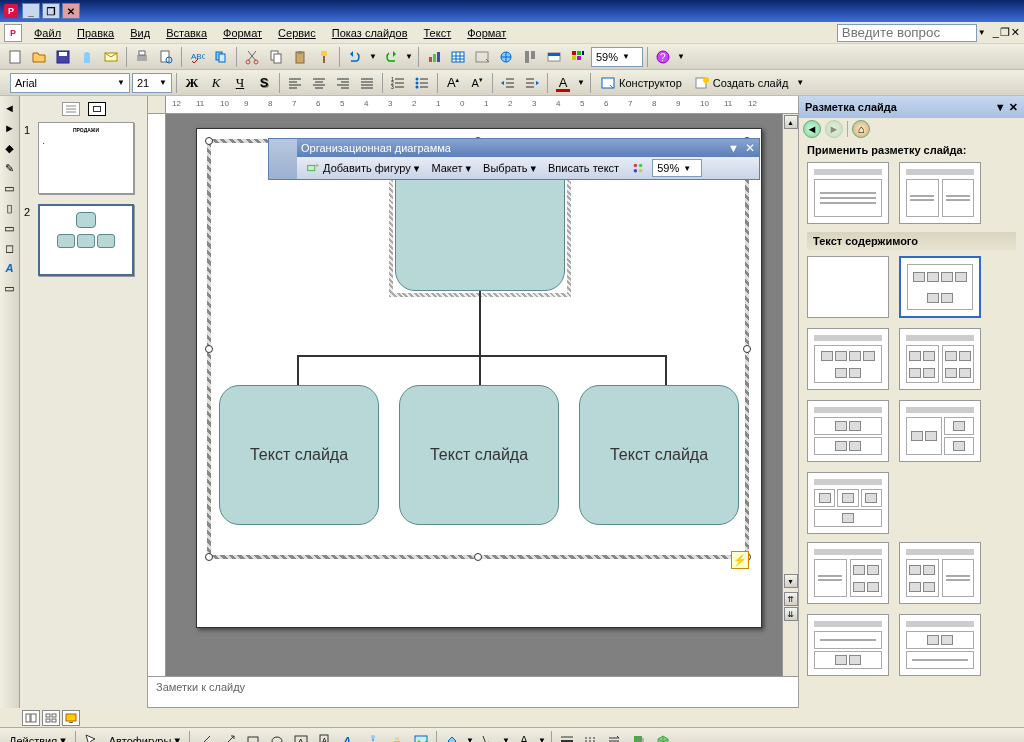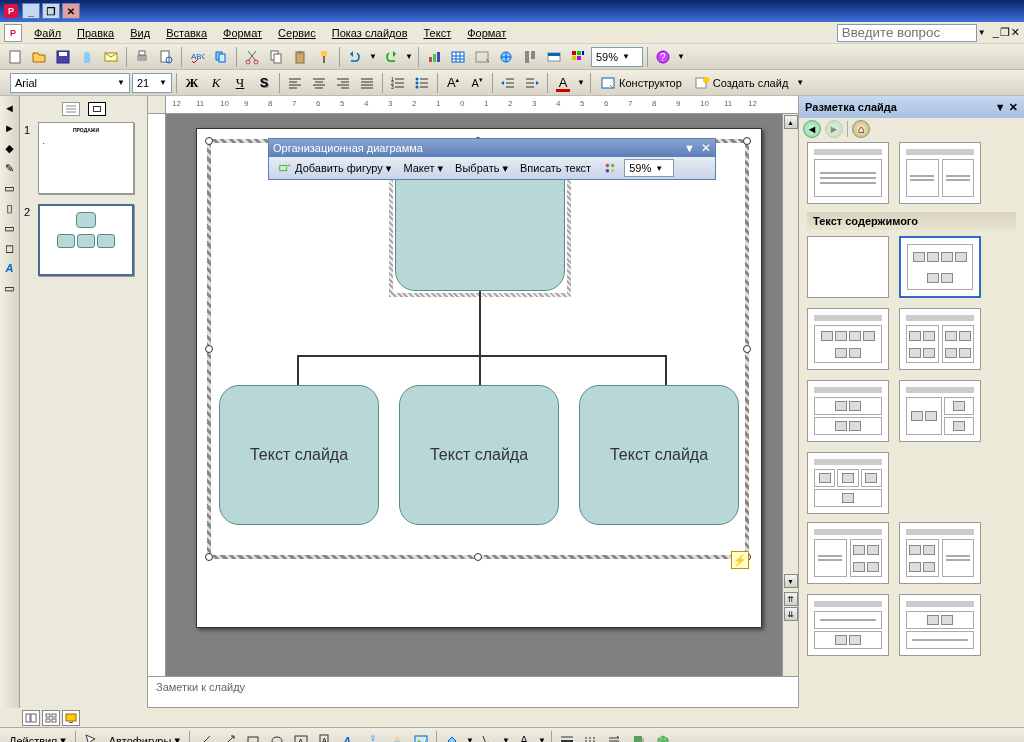--- a/index.html
+++ b/index.html
@@ -47,21 +47,21 @@
 .editor { flex: 1; display: flex; flex-direction: column; background: #808080; position: relative; }
 .hruler { height: 18px; background: #fff; border-bottom: 1px solid #999; display: flex; position: relative; }
 .hruler .corner { width: 18px; background: #ece9d8; border-right: 1px solid #999; }
 .hruler .track { flex: 1; position: relative; font-size: 8px; color: #666; overflow: hidden; }
 .econtent { flex: 1; display: flex; position: relative; }
 .vruler { width: 18px; background: #fff; border-right: 1px solid #999; }
 .canvas { flex: 1; background: #808080; position: relative; overflow: hidden; }
 .slidearea { position: absolute; left: 30px; top: 14px; width: 566px; height: 500px; background: #fff; border: 1px solid #333; box-shadow: 2px 2px 4px rgba(0,0,0,0.5); }
 
 
-.orgbar { position: absolute; left: 268px; top: 138px; width: 448px; background: linear-gradient(#b8c8e0,#9cb0d0); border: 1px solid #5a7fb8; z-index: 20; }
+.orgbar { position: absolute; left: 268px; top: 138px; width: 492px; background: linear-gradient(#b8c8e0,#9cb0d0); border: 1px solid #5a7fb8; z-index: 20; padding-left: 28px; }
 .orgbar .obtitle { height: 18px; background: linear-gradient(#8aa4d0,#5a7fb8); color: #fff; display: flex; align-items: center; padding: 0 4px; font-size: 11px; }
 .orgbar .obtitle .x { margin-left: auto; cursor: default; font-size: 12px; }
 .orgbar .obtools { height: 22px; display: flex; align-items: center; gap: 2px; padding: 1px 4px; background: linear-gradient(#e8ecf4,#c8d4e8); }
 .orgbar .obbtn { height: 19px; display: flex; align-items: center; padding: 0 4px; font-size: 11px; border: 1px solid transparent; }
 .orgsel { position: absolute; border: 4px solid; border-image: repeating-linear-gradient(45deg,#888,#888 3px,#ddd 3px,#ddd 6px) 4; }
 .orgbox { position: absolute; background: #b8d8d8; border: 1px solid #5a8a8a; border-radius: 20px; display: flex; align-items: center; justify-content: center; font-size: 16px; color: #333; }
 .orgline { position: absolute; background: #333; }
 .handle { position: absolute; width: 8px; height: 8px; background: #fff; border: 1px solid #333; border-radius: 50%; }
 
 
@@ -514,20 +514,21 @@
       <span>Разметка слайда</span>
       <span class="tpx">▼&nbsp;</span>
       <span>✕</span>
     </div>
     <div class="tpnav">
       <div class="navbtn">◄</div>
       <div class="navbtn" style="opacity:.4">►</div>
       <span style="width:1px;height:16px;background:#aaa"></span>
       <div class="navbtn" style="background:radial-gradient(#fec,#ca6)">⌂</div>
     </div>
+    <div class="tplabel">Применить разметку слайда:</div>
     <div class="tpscroll">
       <div class="layoutgrid">
         <div class="layoutitem">
             <div class="ltitle"></div>
             <div class="lcont" style="flex-direction:column;gap:3px">
               <div style="width:90%;height:2px;background:#aaa"></div>
               <div style="width:90%;height:2px;background:#aaa"></div>
               <div style="width:90%;height:2px;background:#aaa"></div>
             </div>
           </div>

